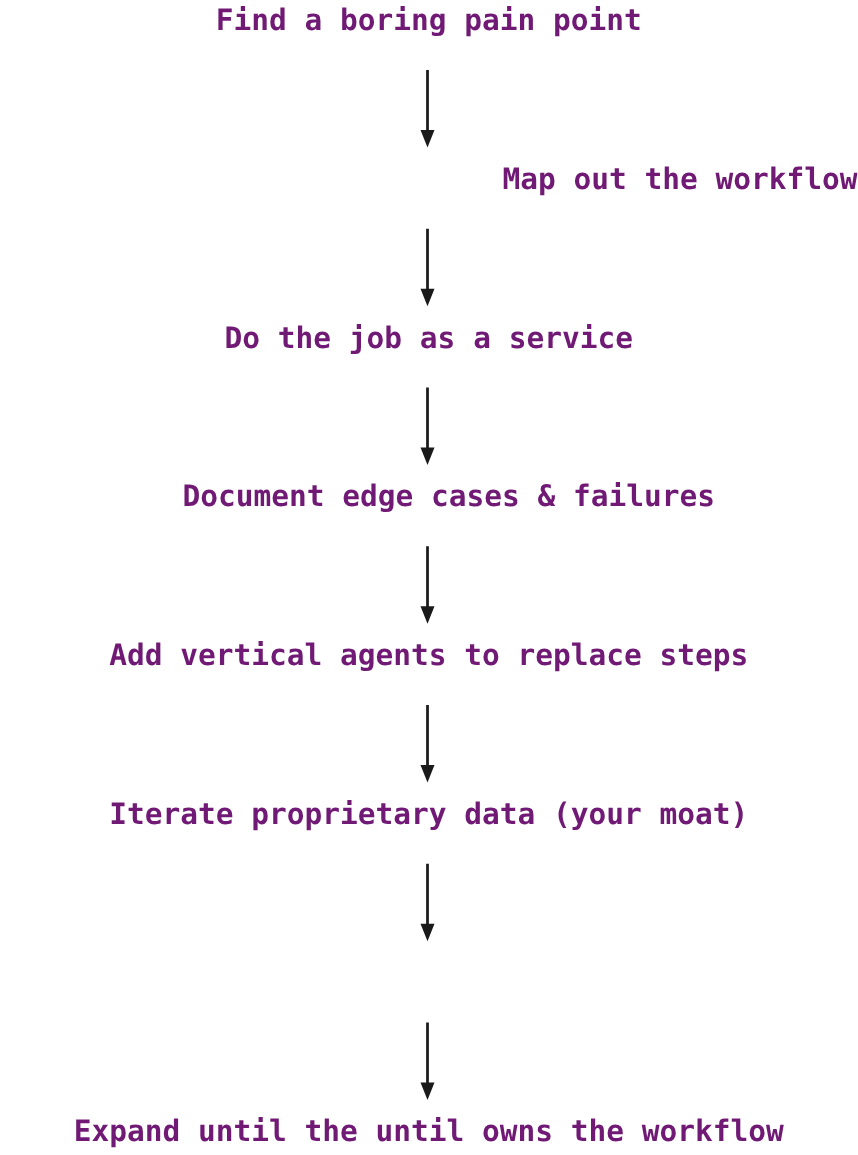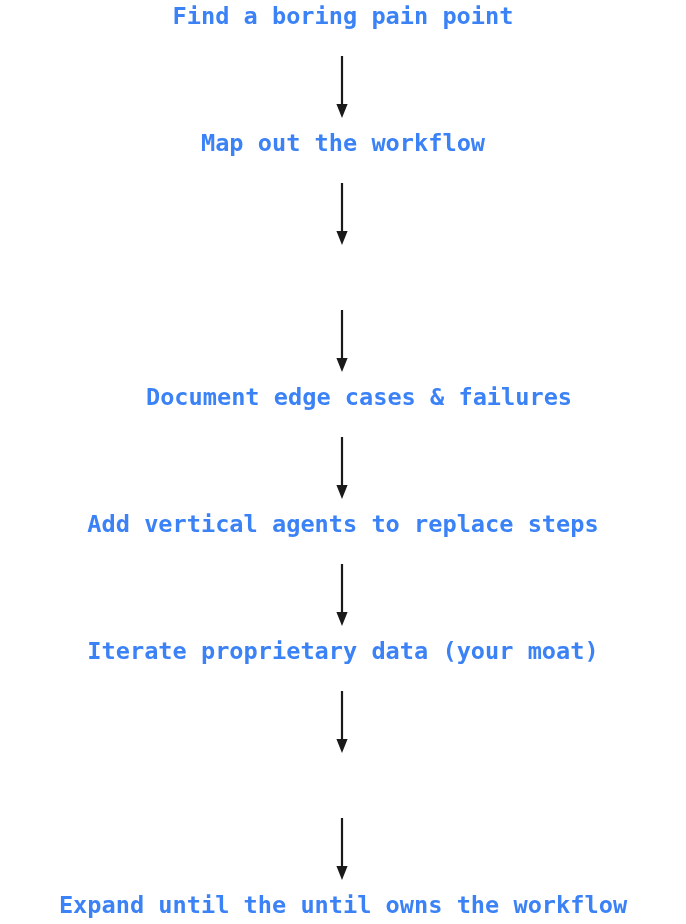--- a/index.html
+++ b/index.html
@@ -27,27 +27,27 @@
     position: absolute;
     left: 0;
     width: 686px;
     text-align: center;
     white-space: pre;
     font-family: "DejaVu Sans Mono", "Liberation Mono", monospace;
     font-weight: 700;
     font-size: 23.6px;
     line-height: 1;
     letter-spacing: 0px;
-    color: #3b82f6;
+    color: #701a75;
     -webkit-font-smoothing: antialiased;
   }
 
   
   .step-0 { top: 5px; }
-  .step-1 { top: 132px; }
+  .step-1 { top: 132px; text-align: right; }
   .step-2 { top: 259px; }
   .step-3 { top: 386px; margin-left: 16px; }
   .step-4 { top: 513px; }
   .step-5 { top: 640px; }
   .step-6 { top: 767px; }
   .step-7 { top: 894px; }
 
   
   .arrow {
     position: absolute;
@@ -91,20 +91,21 @@
 
   <div class="arrow arrow-1">
     <svg viewBox="0 0 686 64" xmlns="http://www.w3.org/2000/svg" aria-hidden="true">
       <g>
         <line x1="342" y1="0" x2="342" y2="52" stroke="#1a1a1a" stroke-width="2.2"></line>
         <polygon points="342,62 336.4,48 347.6,48" fill="#1a1a1a"></polygon>
       </g>
     </svg>
   </div>
 
+  <div class="step step-2">Do the job as a service</div>
 
   <div class="arrow arrow-2">
     <svg viewBox="0 0 686 64" xmlns="http://www.w3.org/2000/svg" aria-hidden="true">
       <g>
         <line x1="342" y1="0" x2="342" y2="52" stroke="#1a1a1a" stroke-width="2.2"></line>
         <polygon points="342,62 336.4,48 347.6,48" fill="#1a1a1a"></polygon>
       </g>
     </svg>
   </div>
 

